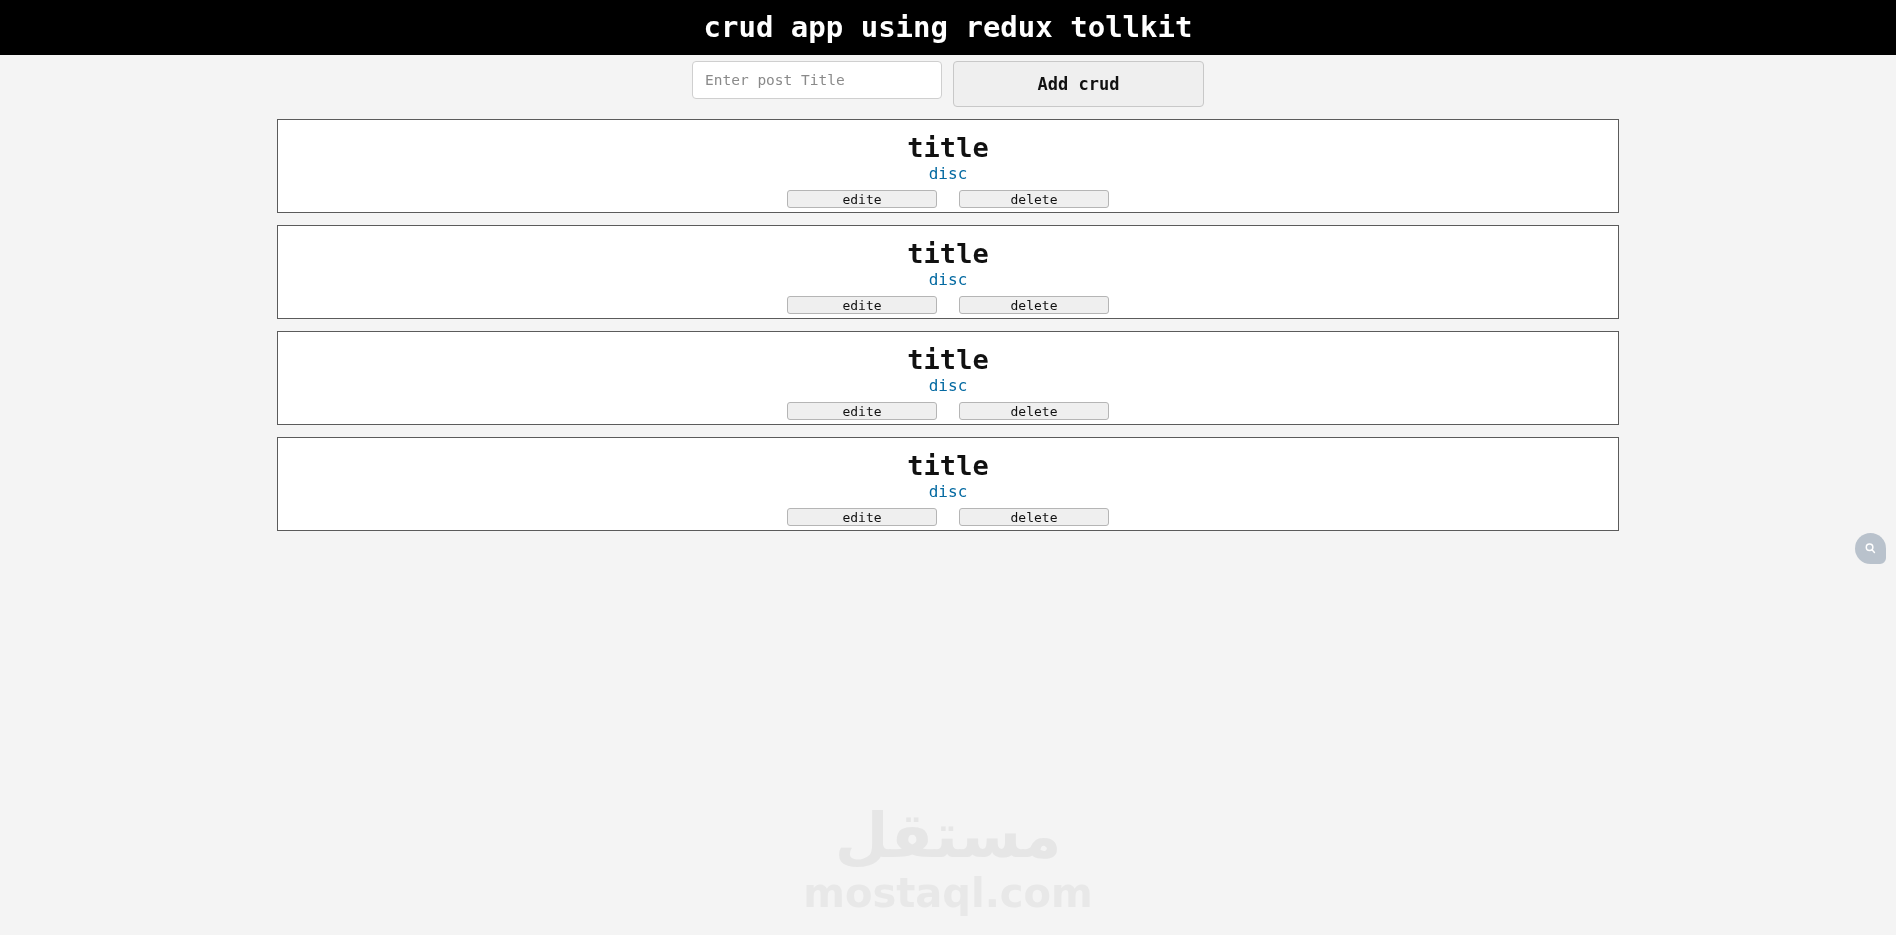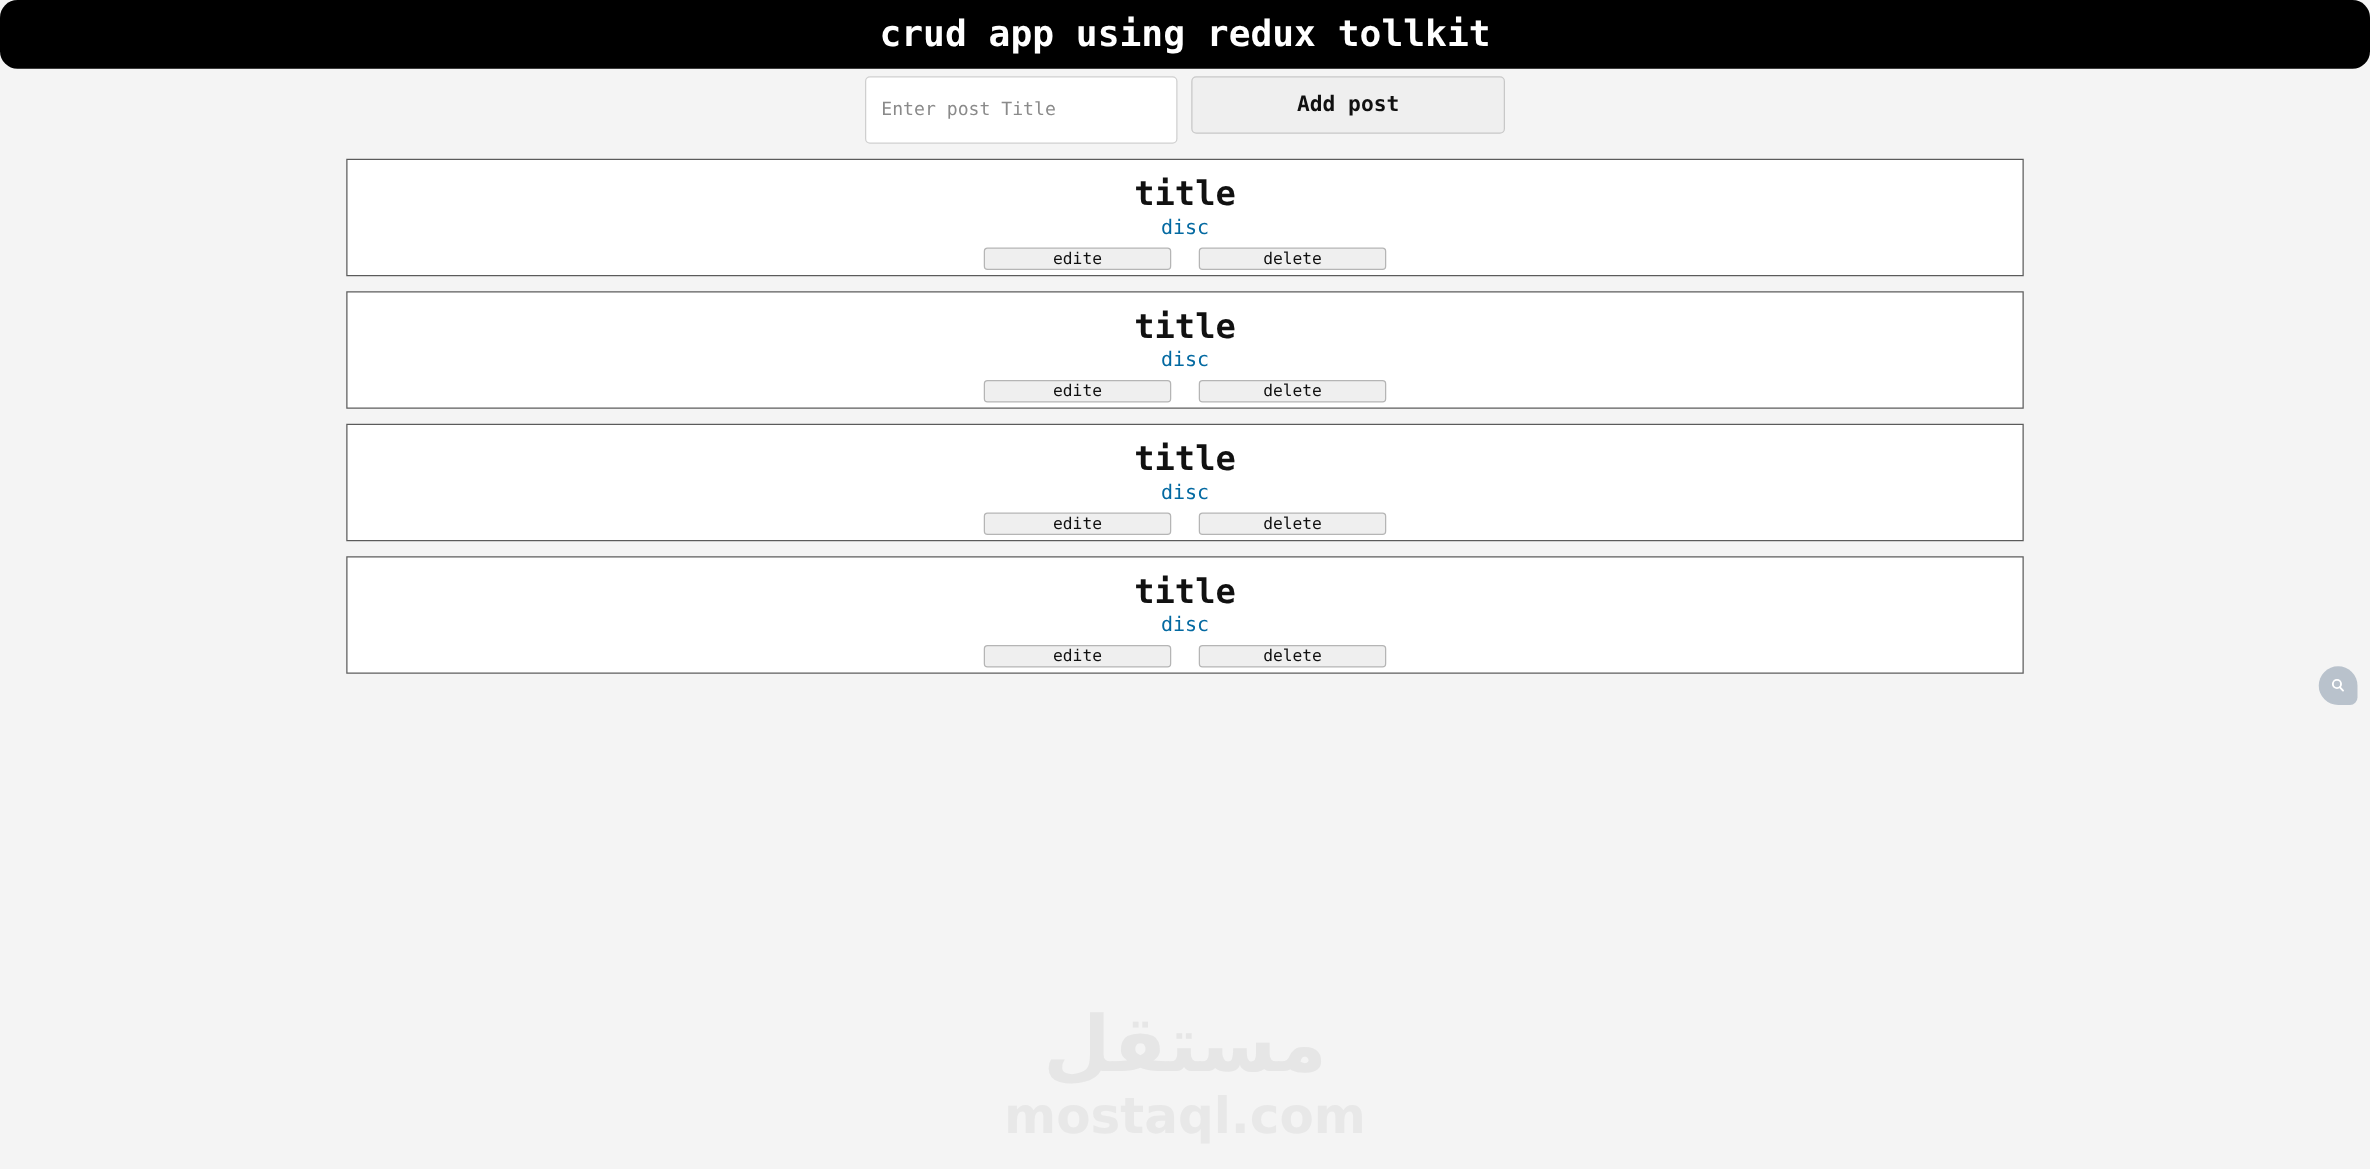--- a/index.html
+++ b/index.html
@@ -18,21 +18,20 @@
   }
 
   
   .app-header {
     width: 100%;
     height: 55px;
     background: #000000;
     display: flex;
     align-items: center;
     justify-content: center;
-    border-radius: 14px;
   }
   .app-header h1 {
     margin: 0;
     color: #ffffff;
     font-family: "DejaVu Sans Mono", "Liberation Mono", monospace;
     font-size: 29px;
     font-weight: bold;
     letter-spacing: 0px;
     line-height: 1;
   }
@@ -41,21 +40,21 @@
   .form-row {
     width: 100%;
     padding-top: 6px;
     display: flex;
     justify-content: center;
     align-items: stretch;
     gap: 0px;
   }
   .post-input {
     width: 250px;
-    height: 54px;
+    height: 38px;
     margin-right: 7px;
     padding: 0 12px;
     border: 1px solid #cfcfcf;
     border-radius: 4px;
     background: #ffffff;
     font-family: "DejaVu Sans Mono", "Liberation Mono", monospace;
     font-size: 14.5px;
     color: #333;
     outline: none;
   }
@@ -174,21 +173,21 @@
 </style>
 </head>
 <body>
 
 <header class="app-header">
   <h1>crud app using redux tollkit</h1>
 </header>
 
 <div class="form-row">
   <input class="post-input" type="text" placeholder="Enter post Title" style="">
-  <button class="add-btn">Add post</button>
+  <button class="add-btn">Add crud</button>
 </div>
 
 <div class="posts-list">
 
   <div class="post-card">
     <div class="post-title">title</div>
     <div class="post-disc">disc</div>
     <div class="card-actions">
       <button class="card-btn">edite</button>
       <button class="card-btn">delete</button>

